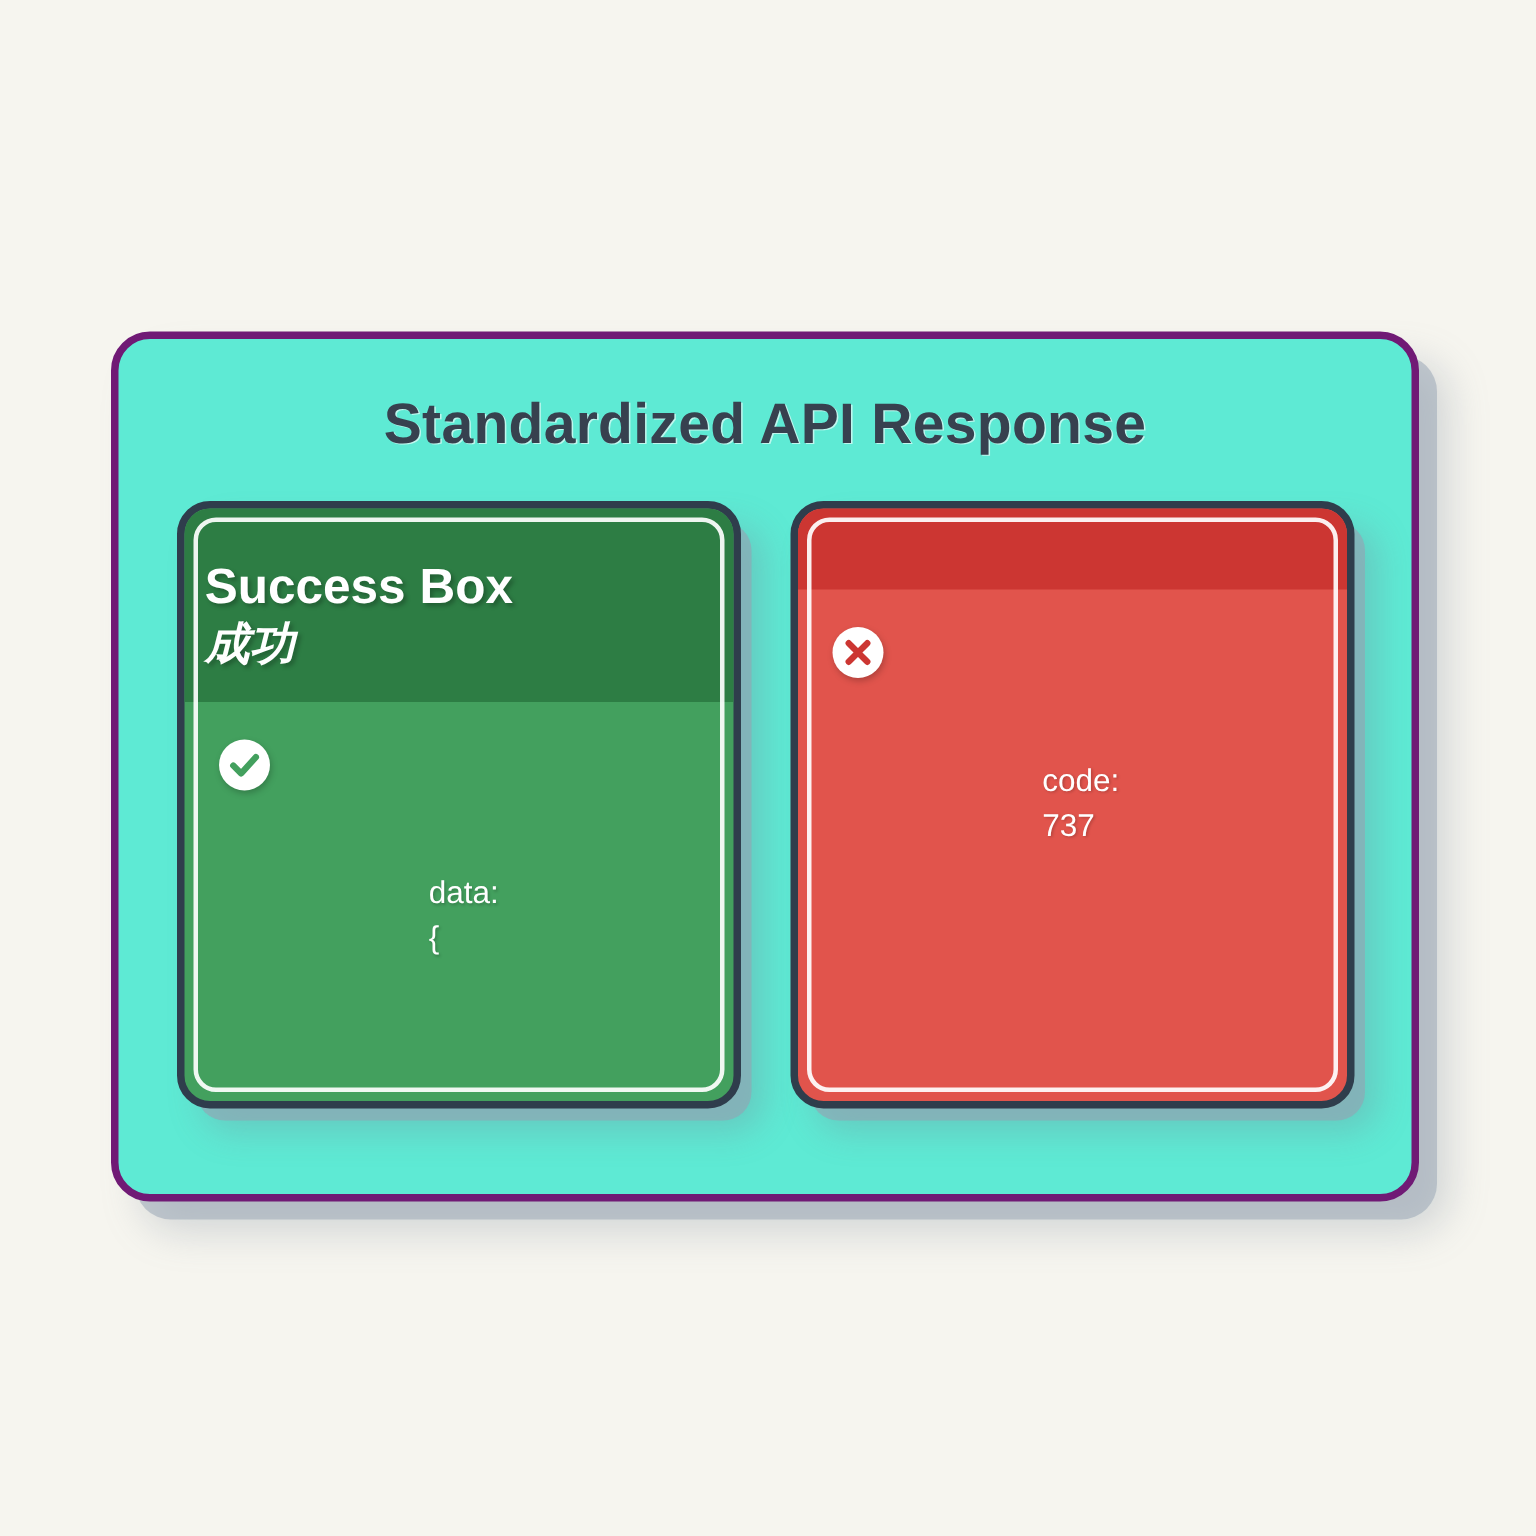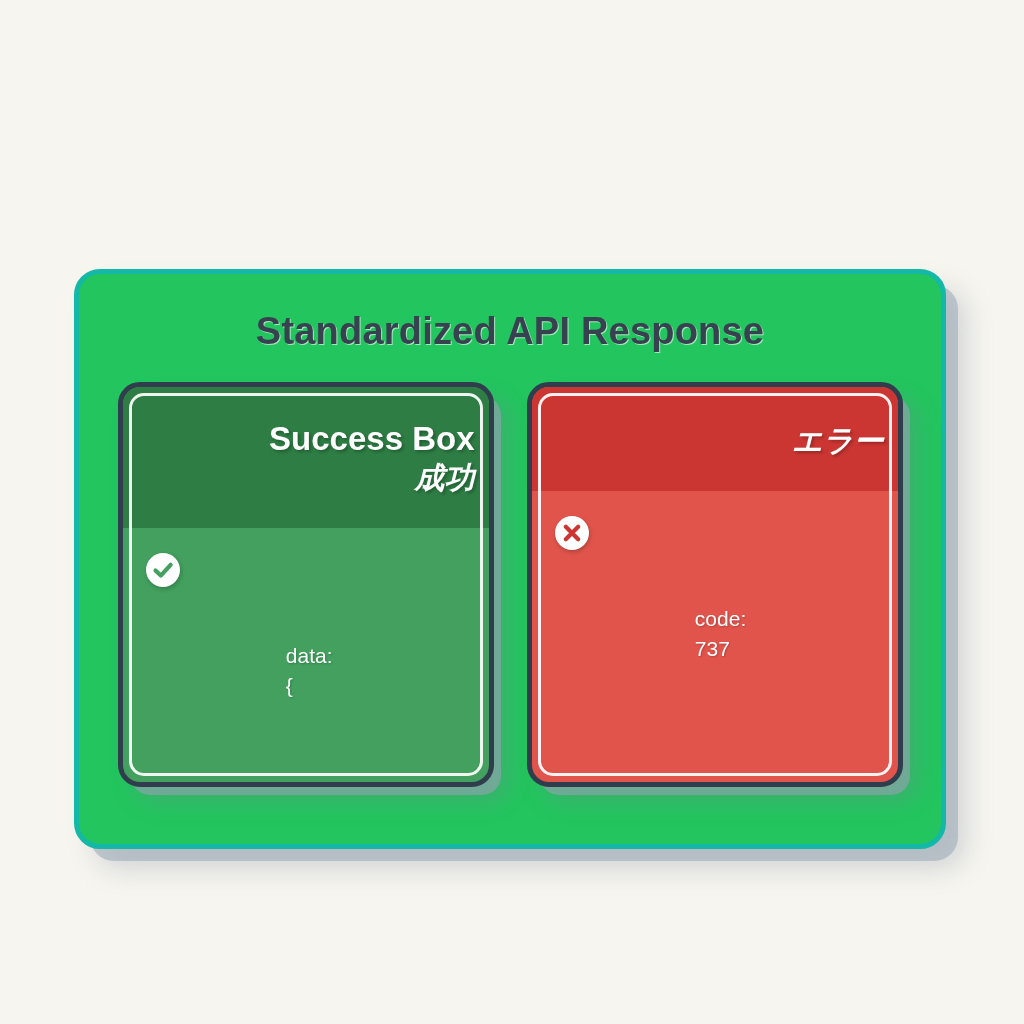--- a/index.html
+++ b/index.html
@@ -21,27 +21,26 @@
     height: 1024px;
   }
 
   
   #panel {
     position: absolute;
     left: 74px;
     top: 221px;
     width: 872px;
     height: 580px;
-    background: #22c55e;
-    border: 5px solid #14b8a6;
+    background: #5eead4;
+    border: 5px solid #701a75;
     border-radius: 26px;
     box-sizing: border-box;
     box-shadow: 14px 14px 0 -2px rgba(155,167,182,0.55),
                 20px 20px 26px rgba(120,133,150,0.28);
-    margin-top: 48px;
   }
 
   
   #panel-title {
     position: absolute;
     left: 0;
     top: 36px;
     width: 100%;
     text-align: center;
     font-size: 38px;
@@ -85,22 +84,22 @@
     right: 6px;
     bottom: 6px;
     border: 3px solid rgba(255,255,255,0.92);
     border-radius: 15px;
     pointer-events: none;
     z-index: 5;
   }
 
   .card-header {
     flex: 0 0 auto;
-    padding: 34px 14px 32px;
-    text-align: right;
+    padding: 34px 14px 20px;
+    text-align: left;
   }
   .card-title {
     font-size: 33px;
     font-weight: 700;
     color: #ffffff;
     line-height: 1.12;
     text-shadow: 2px 2px 3px rgba(0,0,0,0.25);
   }
   .card-subtitle {
     font-size: 30px;
@@ -188,21 +187,20 @@
               
             </div>
           </div>
 
         </div>
       </div>
 
       <div class="card" id="error-card">
 
         <div class="card-header">
-          <div class="card-subtitle">エラー</div>
         </div>
 
         <div class="card-body">
           <div class="body-row">
             <svg class="status-icon" viewBox="0 0 36 36">
               <circle cx="18" cy="18" r="17" fill="#ffffff"></circle>
               <path d="M11.8 11.8 L24.2 24.2 M24.2 11.8 L11.8 24.2" fill="none" stroke="#cc3632" stroke-width="4.2" stroke-linecap="round"></path>
             </svg>
             <div class="code-block">
               <div class="code-line">

